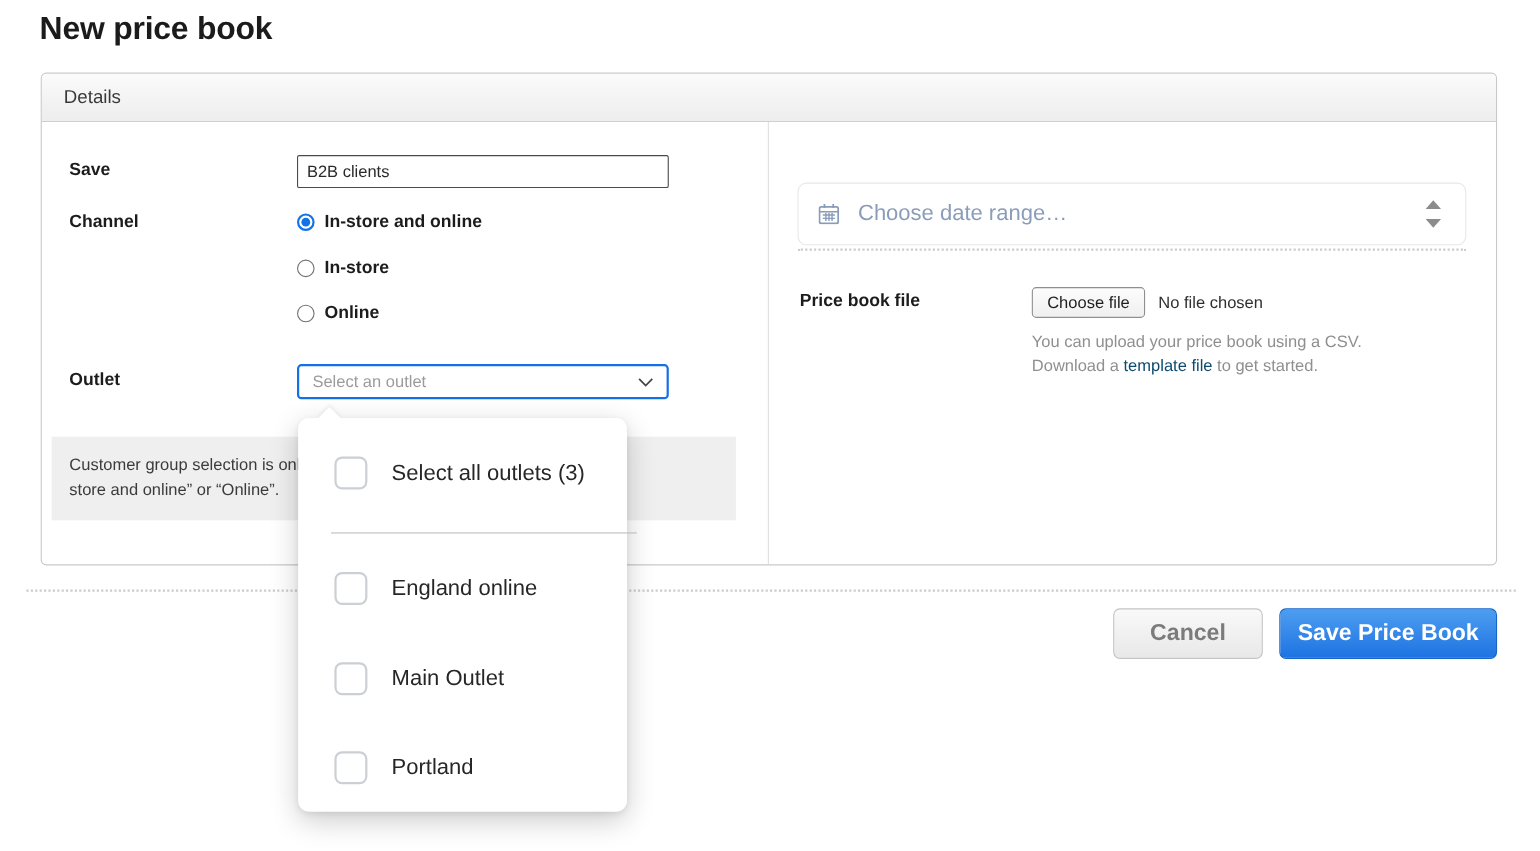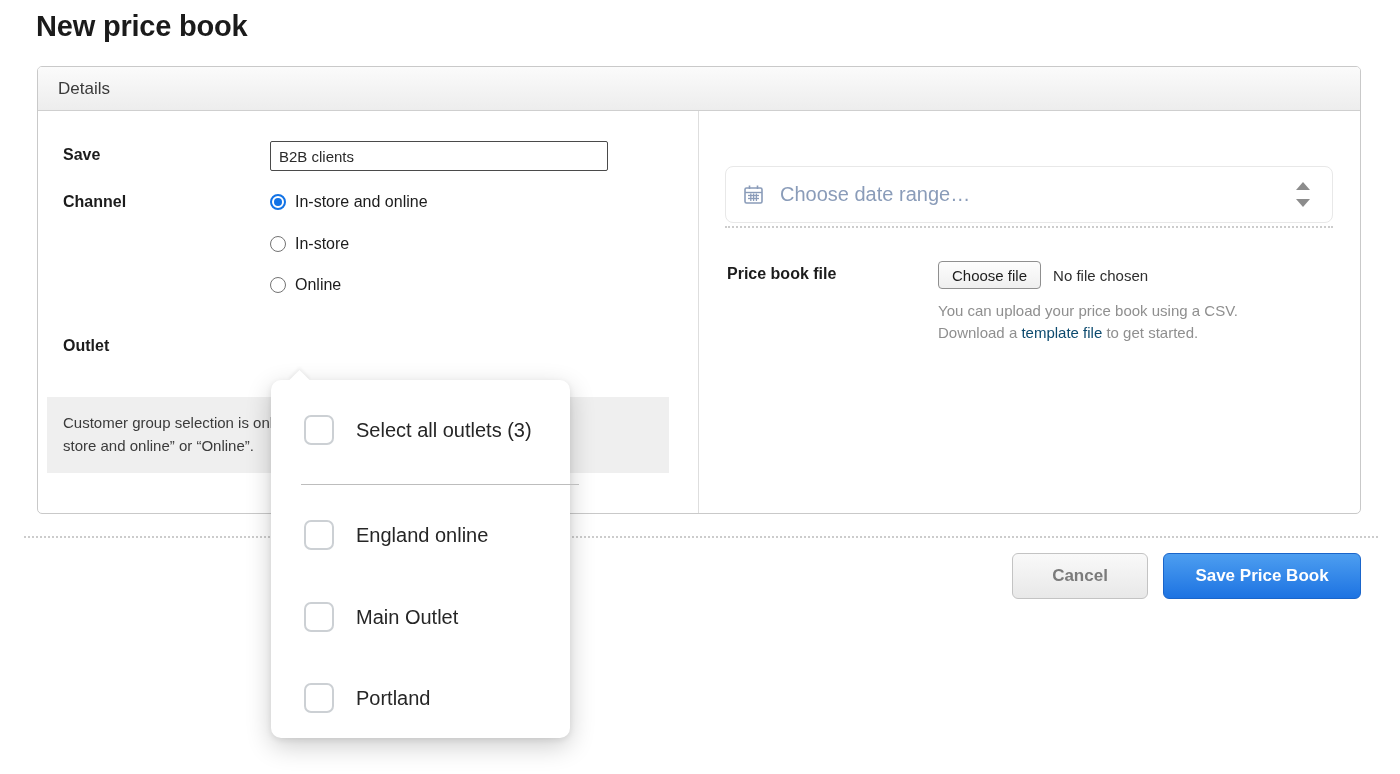--- a/index.html
+++ b/index.html
@@ -14,21 +14,21 @@
   .col-divider { position:absolute; left:660px; top:44px; bottom:0; width:1px; background:#dedede; }
 
   .field-label { position:absolute; font-size:16px; font-weight:700; color:#1c1c1c; }
 
   .text-input { position:absolute; left:270px; top:141px; width:338px; height:30px; border:1px solid #4a4a4a; border-radius:2px; font-family:"Liberation Sans",sans-serif; font-size:15px; color:#2a2a2a; padding:0 8px; background:#fff; outline:none; }
 
   .radio-row { position:absolute; left:270px; display:flex; align-items:center; gap:9px; height:18px; cursor:default; }
   .radio { width:16px; height:16px; border-radius:50%; border:1.5px solid #737373; background:#fff; position:relative; flex:0 0 auto; }
   .radio.selected { border:2px solid #1273e6; }
   .radio.selected::after { content:""; position:absolute; left:50%; top:50%; width:8px; height:8px; margin:-4px 0 0 -4px; border-radius:50%; background:#1273e6; }
-  .radio-label { font-size:16px; font-weight:400; color:#1c1c1c;text-align:right; }
+  .radio-label { font-size:16px; font-weight:700; color:#1c1c1c;text-align:right; }
 
   .select-box { position:absolute; left:270px; top:331px; width:338px; height:32px; border:2px solid #1470e6; border-radius:4px; background:#fff; display:flex; align-items:center; justify-content:space-between; padding:0 12px; cursor:pointer; }
   .select-placeholder { font-size:15px; color:#9b9b9b; }
 
   .info-box { position:absolute; left:47px; top:397px; width:622px; height:76px; background:#efefef; padding:14px 16px; font-size:15px; color:#3b3b3b; line-height:23px; }
 
   .date-box { position:absolute; left:725px; top:141px; width:608px; height:57px; border:1px solid #e8e8e8; border-radius:8px; background:#fff; display:flex; align-items:center; padding-left:18px; cursor:pointer;margin-top:25px; }
   .date-placeholder { font-size:20px; color:#8a9cb9; margin-left:17px; }
   .spinner { position:absolute; right:22px; top:0; bottom:0; display:flex; flex-direction:column; justify-content:center; gap:9px; }
   .tri-up { width:0; height:0; border-left:7px solid transparent; border-right:7px solid transparent; border-bottom:8px solid #8c8c8c; }
@@ -37,21 +37,21 @@
   .dotted-sep { border-top:2px dotted #cccccc; position:absolute; height:0; }
   .sep-right { left:725px; top:226px; width:608px; }
   .sep-bottom { left:24px; top:536px; width:1354px; }
 
   .file-row { position:absolute; left:938px; top:261px; display:flex; align-items:center; gap:12px; }
   .choose-file-btn { height:28px; padding:0 13px; font-family:"Liberation Sans",sans-serif; font-size:15px; color:#1d1d1d; background:linear-gradient(#fdfdfd,#efefef); border:1px solid #8f8f8f; border-radius:4px; cursor:pointer; }
   .file-status { font-size:15px; color:#2e2e2e; }
   .file-help { position:absolute; left:938px; top:300px; width:360px; font-size:15px; color:#8f8f8f; line-height:22px; }
   .file-help a { color:#0c4a6e; text-decoration:none; cursor:pointer; }
 
-  .btn { position:absolute; top:553px; height:46px; border-radius:6px; font-family:"Liberation Sans",sans-serif; font-size:17px; font-weight:700; cursor:pointer; }
+  .btn { position:absolute; top:553px; height:46px; border-radius:6px; font-family:"Liberation Sans",sans-serif; font-size:21px; font-weight:700; cursor:pointer; }
   .btn-cancel { left:1012px; width:136px; background:linear-gradient(#f9f9f9,#e8e8e8); border:1px solid #c3c3c3; color:#7b7b7b; }
   .btn-save { left:1163px; width:198px; background:linear-gradient(#4d9ef0,#1d73e2); border:1px solid #1a65ca; color:#ffffff; }
 
   .dropdown-caret { position:absolute; left:292px; top:373px; width:15px; height:15px; background:#fff; transform:rotate(45deg); z-index:12; box-shadow:-2px -2px 3px rgba(0,0,0,0.05); }
   .dropdown { position:absolute; left:271px; top:380px; width:299px; height:358px; background:#fff; border-radius:10px; z-index:11; box-shadow:0 8px 26px rgba(0,0,0,0.20), 0 2px 6px rgba(0,0,0,0.08); }
   .dd-item { position:absolute; left:0; width:100%; height:30px; display:flex; align-items:center; gap:22px; padding-left:33px; cursor:pointer; }
   .dd-checkbox { width:30px; height:30px; border:2px solid #ccd0d4; border-radius:7px; background:#fff; flex:0 0 auto; }
   .dd-label { font-size:20px; color:#262626; }
   .dd-divider { position:absolute; left:30px; top:104px; width:278px; height:1px; background:#bdbdbd; }
 </style>
@@ -81,20 +81,26 @@
   <div class="radio-row" style="top:235px;">
     <span class="radio"></span>
     <span class="radio-label">In-store</span>
   </div>
   <div class="radio-row" style="top:276px;">
     <span class="radio"></span>
     <span class="radio-label">Online</span>
   </div>
 
   <div class="field-label" style="left:63px; top:337px;">Outlet</div>
+  <div class="select-box">
+    <span class="select-placeholder">Select an outlet</span>
+    <svg width="14" height="9" viewBox="0 0 14 9">
+        <polyline points="1,1.5 7,7.5 13,1.5" fill="none" stroke="#444" stroke-width="1.6"></polyline>
+      </svg>
+  </div>
 
   <div class="info-box">
     <div>Customer group selection is only available when the channel selected is “In-</div>
     <div>store and online” or “Online”.</div>
   </div>
 
   <div class="date-box">
     <svg width="19" height="19" viewBox="0 0 19 19">
       <rect x="1" y="3" width="17" height="15" rx="1.5" fill="none" stroke="#8a9cb9" stroke-width="1.6"></rect>
       <line x1="1" y1="7.5" x2="18" y2="7.5" stroke="#8a9cb9" stroke-width="1.4"></line>

